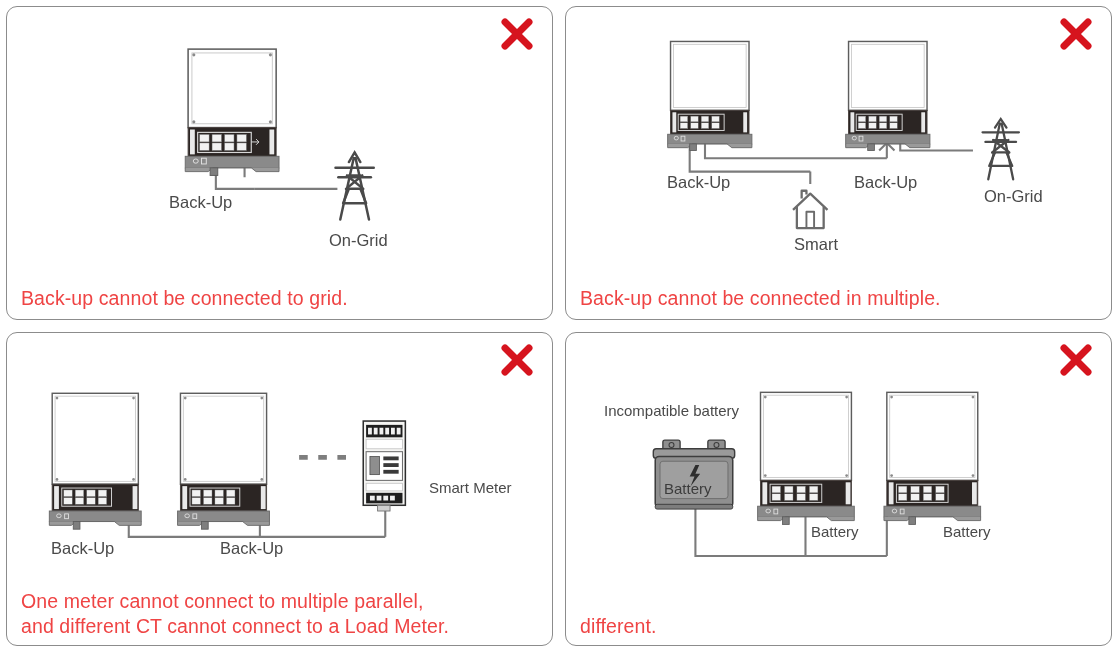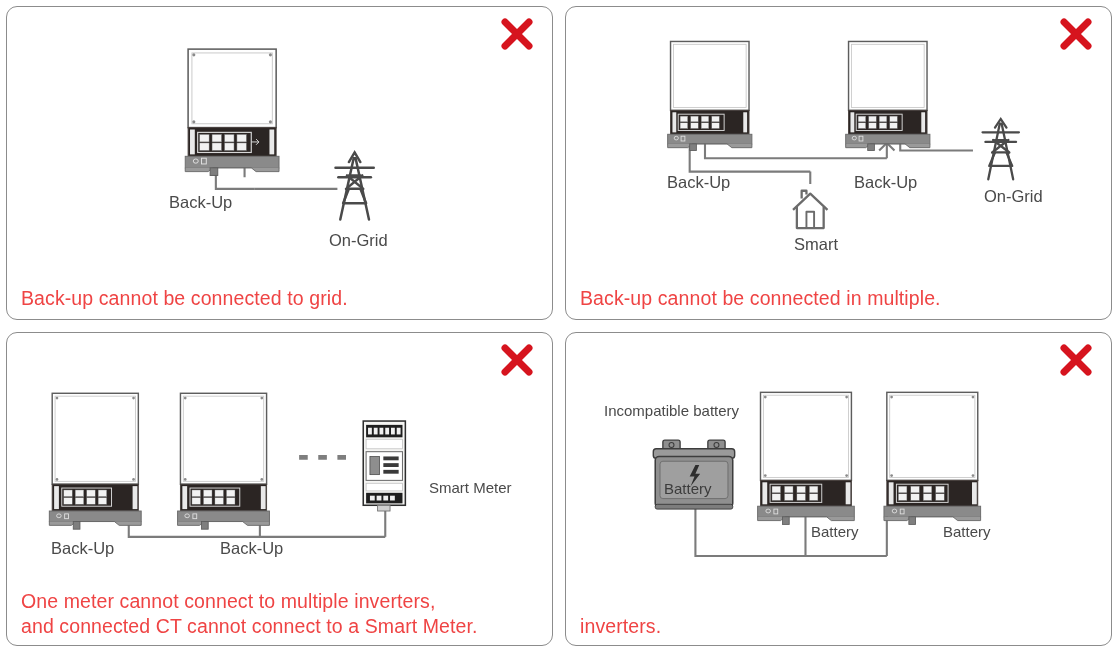--- a/index.html
+++ b/index.html
@@ -350,22 +350,22 @@
         </g>
       </svg>
 
       <div class="label" style="left:42px; top:533px; position:absolute;"></div>
 
       <div class="label" style="left:44px; top:206px;">Back-Up</div>
       <div class="label" style="left:213px; top:206px;">Back-Up</div>
       <div class="label big" style="left:422px; top:102px;margin-top:44px;">Smart Meter</div>
 
       <div class="caption two-line">
-        <div>One meter cannot connect to multiple inverters,</div>
-        <div>and connected CT cannot connect to a Smart Meter.</div>
+        <div>One meter cannot connect to multiple parallel,</div>
+        <div>and different CT cannot connect to a Load Meter.</div>
       </div>
     </div>
   </div>
 
   <div class="panel">
     <div class="panel-box">
 
       <svg class="xmark" viewBox="0 0 34 34">
         <g stroke="#d6141e" stroke-width="7" stroke-linecap="round">
           <line x1="5" y1="5" x2="29" y2="29"></line>
@@ -449,18 +449,18 @@
           <rect x="353" y="192" width="7" height="8" fill="#7f7f7f" stroke="#5d5d5d" stroke-width="0.9"></rect>
         </g>
       </svg>
 
       <div class="label big" style="left:38px; top:69px;">Incompatible battery</div>
       <div class="label big" style="left:98px; top:147px; color:#3c3c3c;">Battery</div>
       <div class="label big" style="left:245px; top:190px;">Battery</div>
       <div class="label big" style="left:377px; top:190px;">Battery</div>
 
       <div class="caption two-line">
-        <div>inverters.</div>
+        <div>different.</div>
       </div>
     </div>
   </div>
 
 </div>
 
 </body></html>

